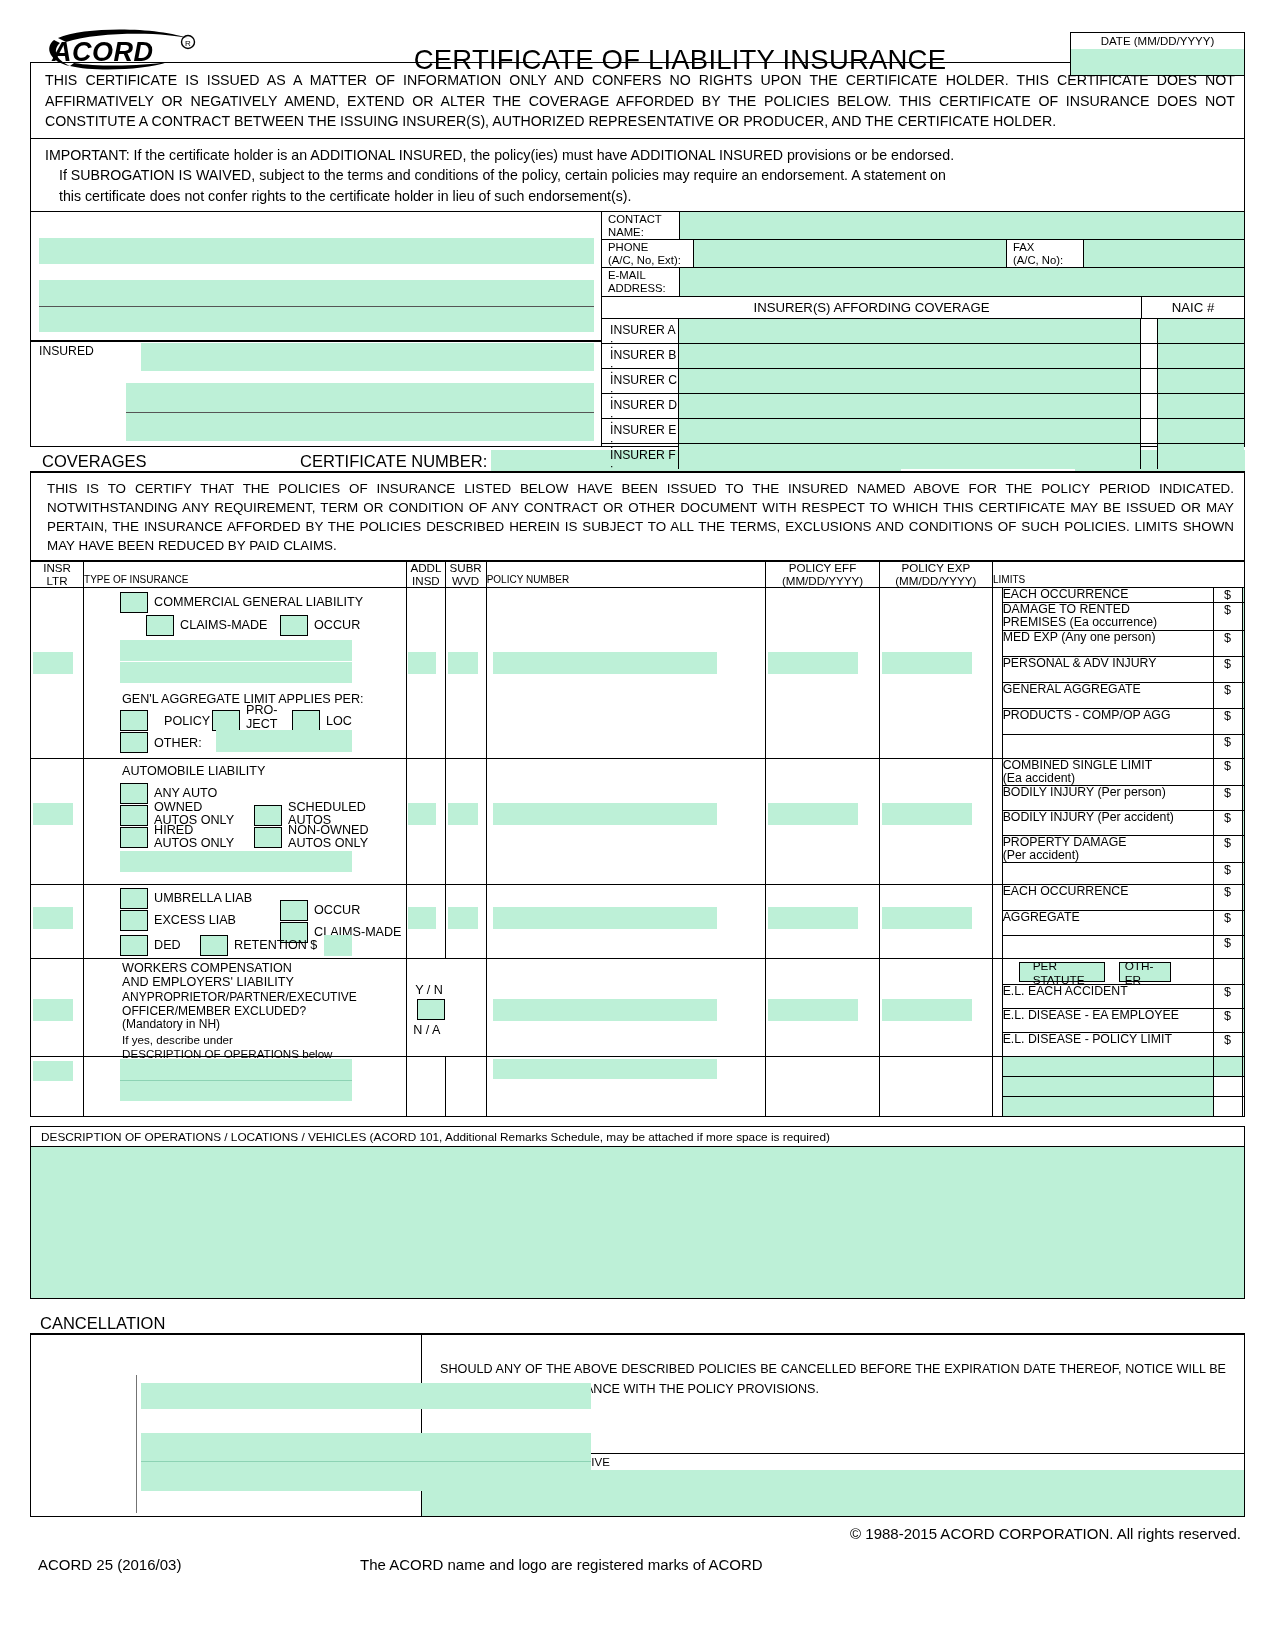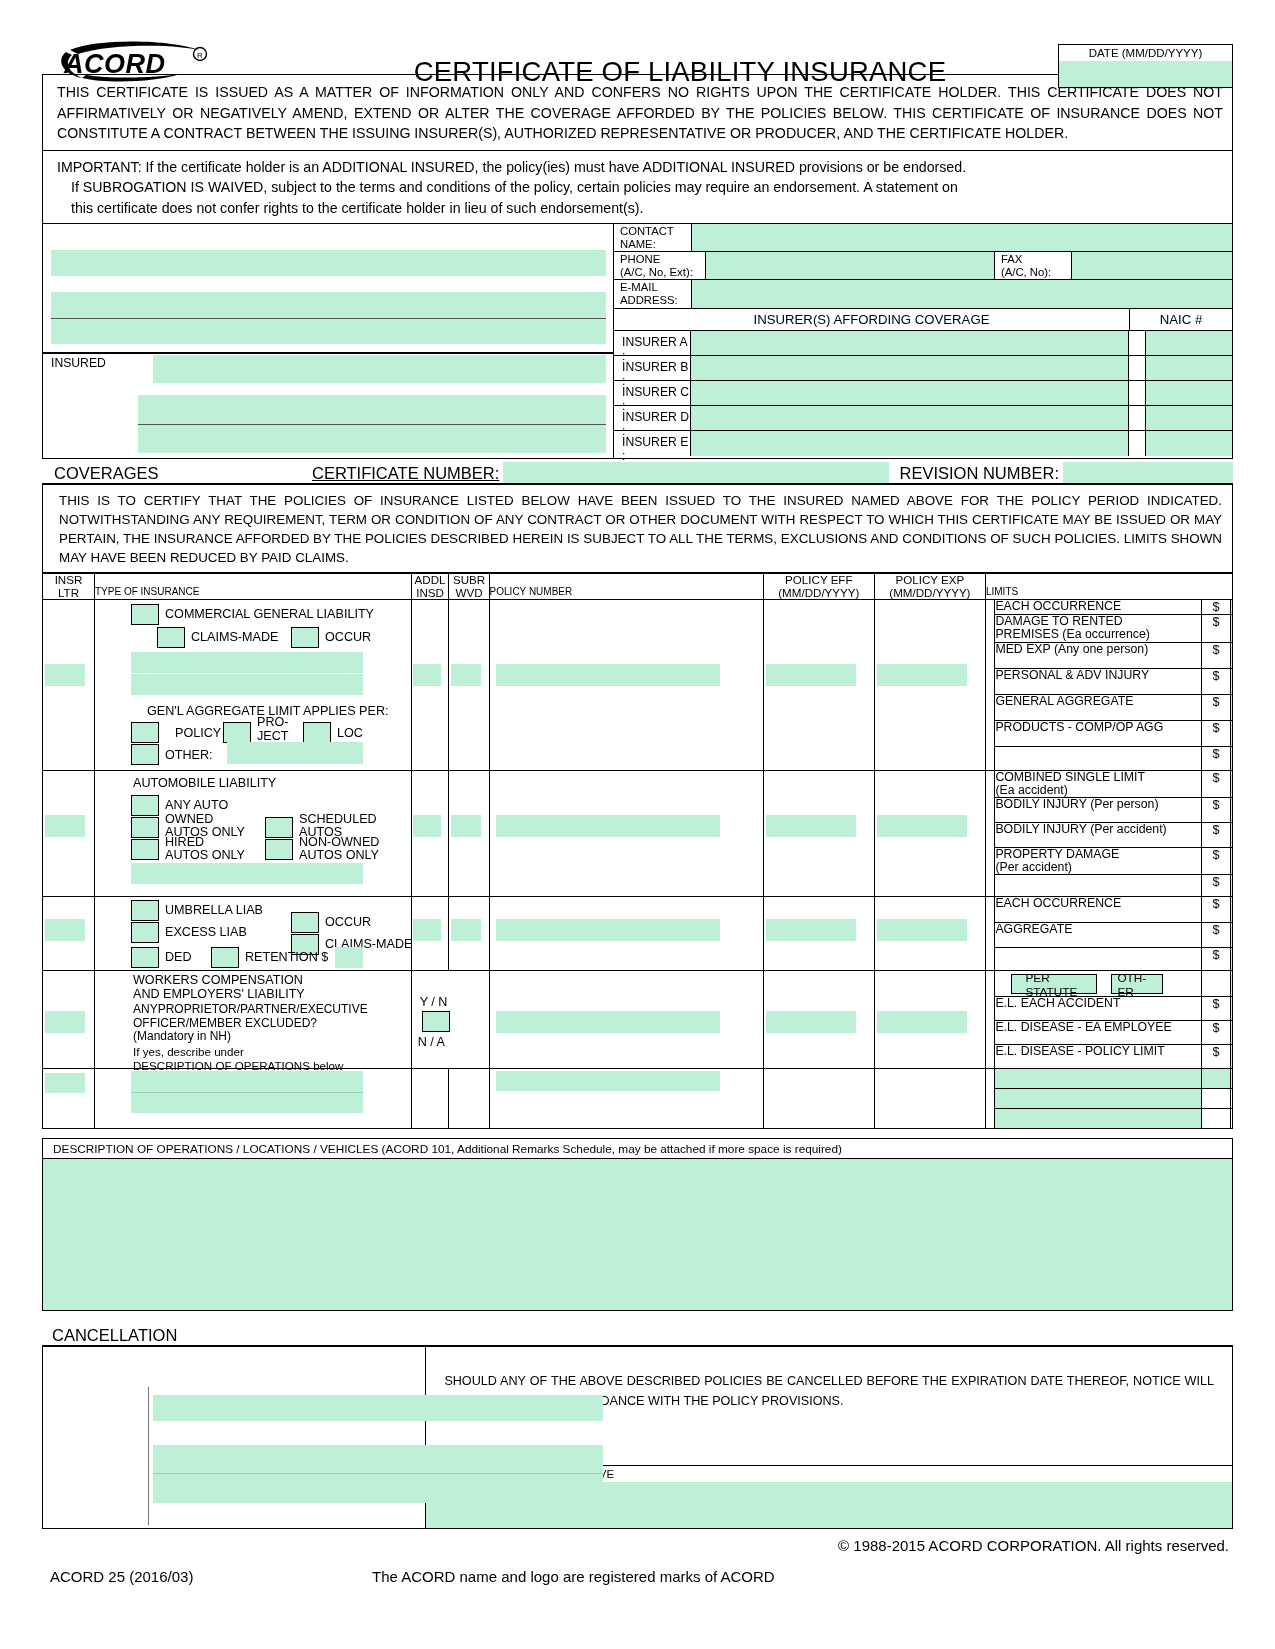--- a/index.html
+++ b/index.html
@@ -7,21 +7,21 @@
     margin: 0; padding: 0;
     background: #ffffff;
   }
   body {
     width: 1275px; height: 1649px;
     font-family: "Liberation Sans", sans-serif;
     color: #000;
     position: relative;
     overflow: hidden;
   }
-  .page { position: relative; width: 1275px; height: 1649px; padding: 12px; }
+  .page { position: relative; width: 1275px; height: 1649px; padding: 0; }
 
   
   .fill { background: #bdf0d7; }
 
   
   .header { display: flex; align-items: flex-start; height: 62px; padding: 0 0 0 0; }
   .logo-wrap { width: 290px; padding-left: 40px; padding-top: 28px; }
   .title-wrap {
     flex: 1 1 auto; text-align: center; padding-top: 44px;
   }
@@ -71,21 +71,21 @@
   .ins-row:last-child { border-bottom: none; }
   .ins-row .l { width: 77px; font-size: 12.2px; padding: 4px 0 0 8px; border-right: 1.2px solid #000; }
   .ins-row .v { flex: 1 1 auto; background: #bdf0d7; border-right: 1.2px solid #000; }
   .ins-row .g { width: 16px; }
   .ins-row .n { width: 87px; background: #bdf0d7; border-left: 1.2px solid #000; }
 
   
   .cov-bar { display: flex; align-items: flex-end; height: 25px; border-bottom: 2px solid #000;
              margin: 1px 0 0; }
   .cov-bar .a { width: 270px; font-size: 16.5px; padding-left: 12px; }
-  .cov-bar .b { font-size: 16.5px; text-decoration: underline; }
+  .cov-bar .b { font-size: 16.5px; }
   .cov-bar .c { flex: 1 1 auto; background: #bdf0d7; height: 21px; margin-left: 4px; }
   .cov-bar .d { font-size: 16.5px; padding-left: 10px;}
   .cov-bar .e { width: 170px; background: #bdf0d7; height: 21px; margin-left: 4px; }
 
   .cov-text { border: 1.8px solid #000; border-top: none; padding: 6px 10px 5px 16px;
               font-size: 13.4px; line-height: 19px; text-align: justify; }
 
   
   table.pol { border-collapse: collapse; width: 100%;
               border-left: 1.8px solid #000; border-right: 1.8px solid #000;
@@ -228,20 +228,26 @@
           <div class="n"></div>
         </div>
         <div class="ins-row">
           <div class="l">INSURER D :</div>
           <div class="v"></div>
           <div class="g"></div>
           <div class="n"></div>
         </div>
         <div class="ins-row">
           <div class="l">INSURER E :</div>
+          <div class="v"></div>
+          <div class="g"></div>
+          <div class="n"></div>
+        </div>
+        <div class="ins-row">
+          <div class="l">INSURER F :</div>
           <div class="v"></div>
           <div class="g"></div>
           <div class="n"></div>
         </div>
       </div>
     </div>
 
     <div class="cov-bar">
       <div class="a">COVERAGES</div>
       <div class="b">CERTIFICATE NUMBER:</div>
@@ -300,21 +306,21 @@
         </td>
         <td rowspan="7" class="cell" style="height:160px">
           <div class="cb" style="left:36px;top:4px;width:28px;height:21px;"></div>
           <div class="tx" style="left:70px;top:7px;">COMMERCIAL GENERAL LIABILITY</div>
           <div class="cb" style="left:62px;top:27px;width:28px;height:21px;"></div>
           <div class="tx" style="left:96px;top:30px;">CLAIMS-MADE</div>
           <div class="cb" style="left:196px;top:27px;width:28px;height:21px;"></div>
           <div class="tx" style="left:230px;top:30px;">OCCUR</div>
           <div class="fl" style="left:36px;top:52px;width:232px;height:21px;"></div>
           <div class="fl" style="left:36px;top:74px;width:232px;height:21px;"></div>
-          <div class="tx" style="left:52px;top:104px;">GEN'L AGGREGATE LIMIT APPLIES PER:</div>
+          <div class="tx" style="left:38px;top:104px;">GEN'L AGGREGATE LIMIT APPLIES PER:</div>
           <div class="cb" style="left:36px;top:122px;width:28px;height:21px;"></div>
           <div class="tx" style="left:80px;top:126px;">POLICY</div>
           <div class="cb" style="left:128px;top:122px;width:28px;height:21px;"></div>
           <div class="tx2" style="left:162px;top:116px;">
             <div>PRO-</div>
                 <div>JECT</div>
           </div>
           <div class="cb" style="left:208px;top:122px;width:28px;height:21px;"></div>
           <div class="tx" style="left:242px;top:126px;">LOC</div>
           <div class="cb" style="left:36px;top:144px;width:28px;height:21px;"></div>

